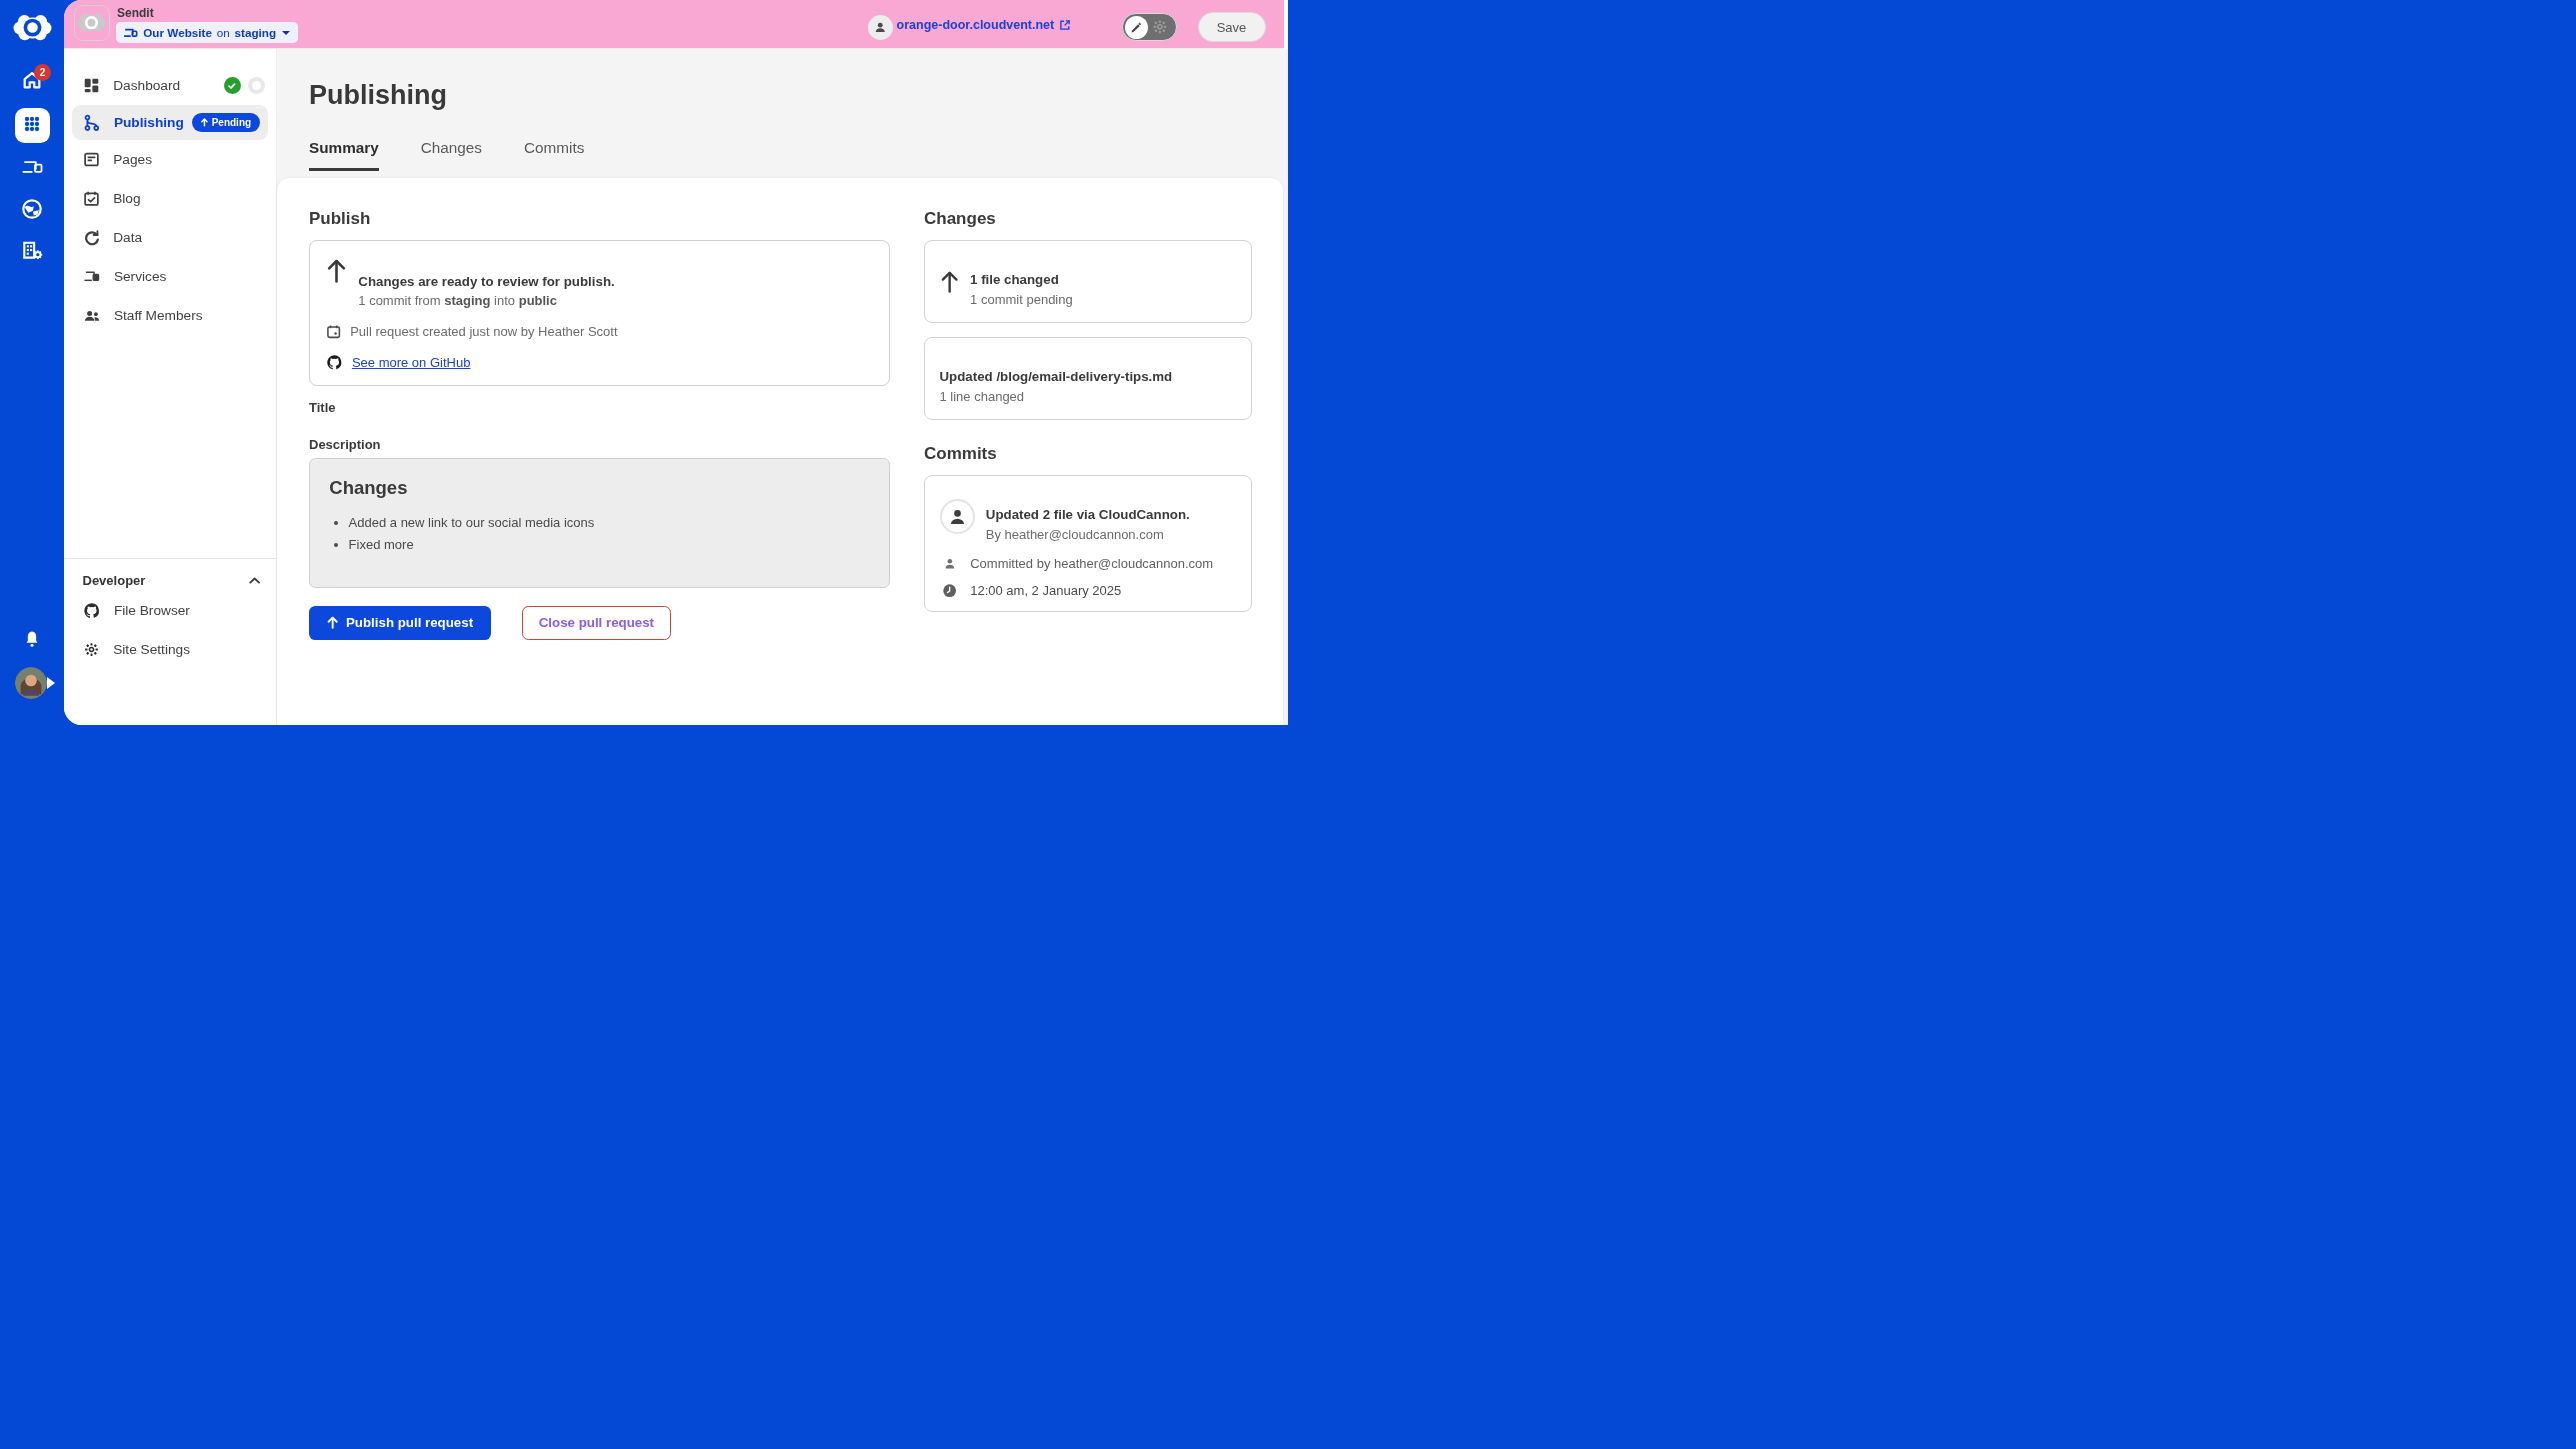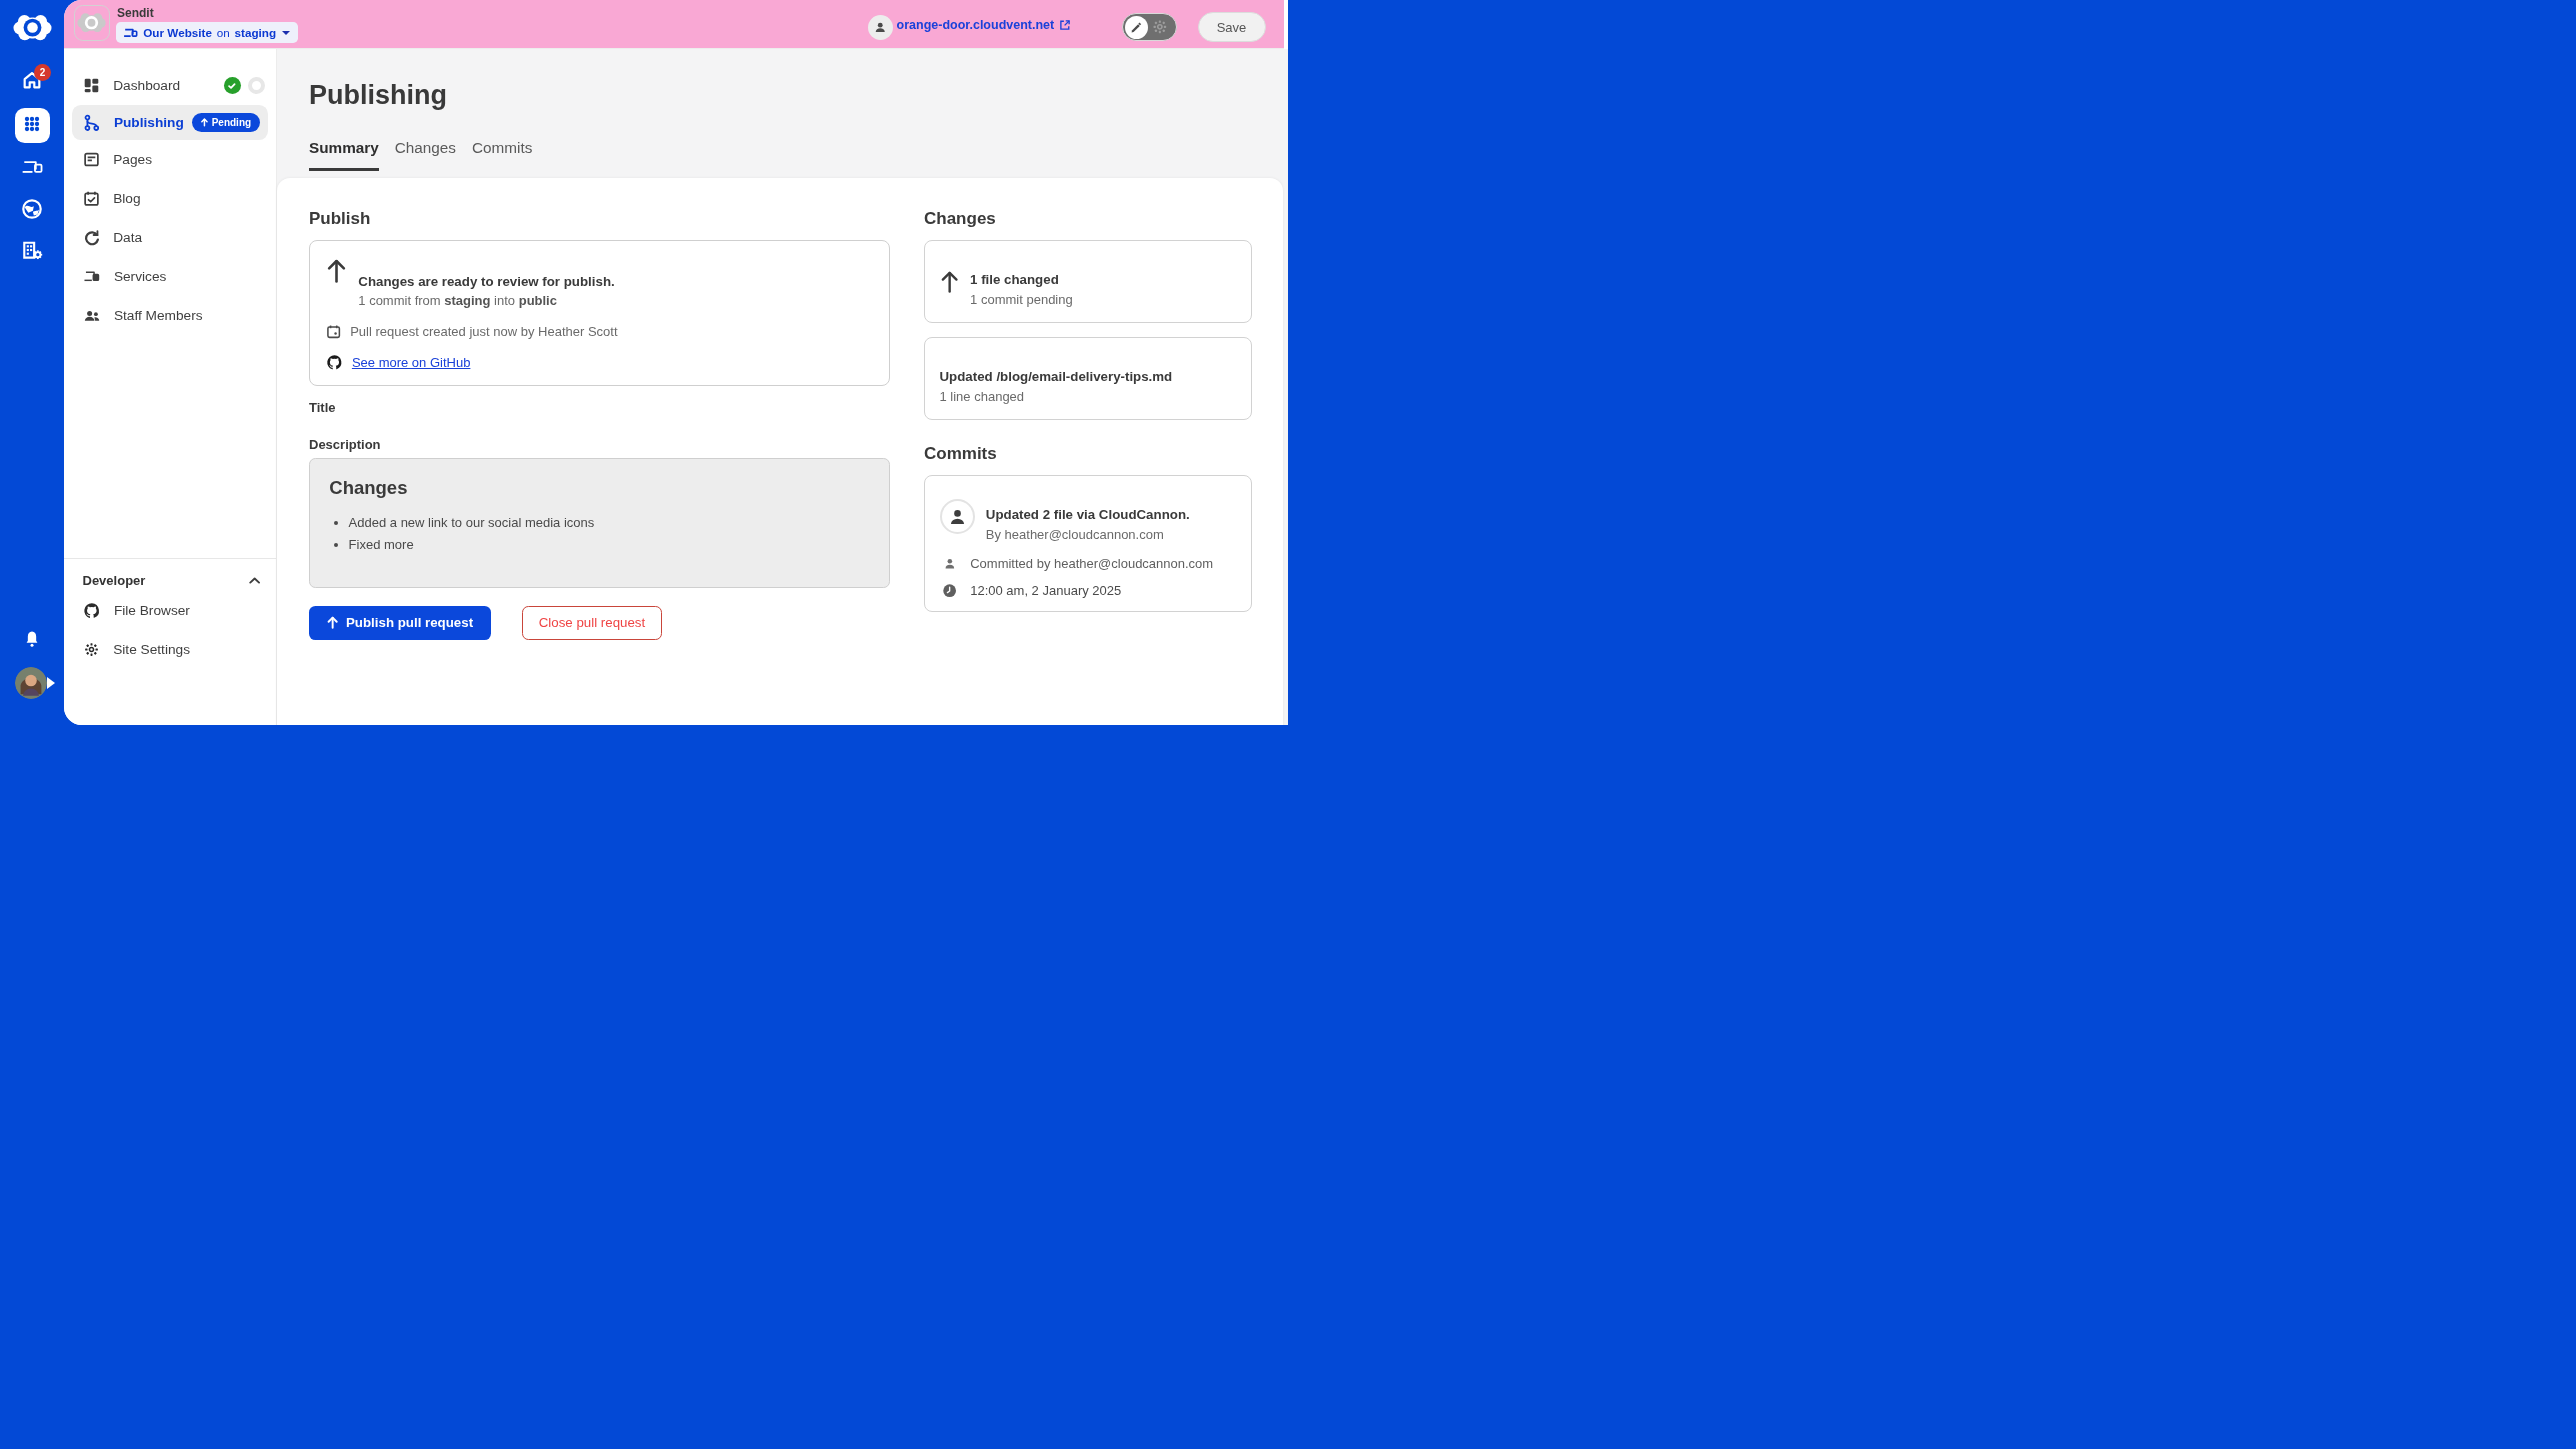--- a/index.html
+++ b/index.html
@@ -42,21 +42,21 @@
   .pub-badge{background:#0B48DB;color:#fff;font-size:10px;font-weight:bold;border-radius:10.5px;padding:4px 8.9px 4px 7.2px;display:flex;align-items:center;gap:3.2px;}
   .chk-green{width:17px;height:17px;border-radius:50%;background:#27A02B;display:flex;align-items:center;justify-content:center;cursor:pointer;}
   .chk-off{width:17px;height:17px;border-radius:50%;border:4px solid #e7e7e7;background:#fff;margin-left:7.2px;cursor:pointer;}
   .side-divider{border-top:0.8px solid #e7e7e7;margin:11.3px 0 0 0;}
   .dev-head{display:flex;align-items:center;padding:13.7px 16px 3.2px 18.5px;cursor:pointer;}
   .dev-head .lbl{font-size:13px;font-weight:bold;color:#333;flex:1;}
 
   
   .main{position:absolute;left:213px;top:49px;right:0;bottom:0;background:#f4f4f5;}
   .page-title{position:absolute;left:32px;top:31px;font-size:27px;font-weight:bold;color:#393939;}
-  .tabs{position:absolute;left:32px;top:90px;display:flex;gap:16px;}
+  .tabs{position:absolute;left:32px;top:90px;display:flex;gap:42px;}
   .tab{font-size:15.3px;color:#5a5a5a;padding-bottom:11.3px;cursor:pointer;}
   .tab.active{color:#2e2e2e;font-weight:bold;border-bottom:3.2px solid #3a3a3a;}
   .content-card{position:absolute;left:0;top:129px;right:4.8px;bottom:-16px;background:#fff;border-radius:13px;box-shadow:0 0.8px 3.2px rgba(0,0,0,.07);padding:31px 0 0 32px;display:flex;}
   .col-left{width:581px;}
   .col-right{width:328px;margin-left:34px;}
   h2.sec{font-size:17px;font-weight:bold;color:#3a3a3a;margin:0 0 11.3px 0;}
 
   .info-card{border:1.2px solid #cfcfcf;border-radius:8px;padding:14.5px 16px;background:#fff;}
   .pr-row1{display:flex;}
   .pr-row1 .txts{margin-left:11.3px;}
@@ -69,21 +69,21 @@
   .fld-label{font-size:13px;font-weight:bold;color:#3a3a3a;margin-top:13.7px;}
   .txt-input{margin-top:6.4px;width:100%;height:34px;background:#ededed;border:1.2px solid #cfcfcf;border-radius:6.4px;padding:0 11.3px;font-size:13px;color:#3c3c3c;}
   .fld-label2{font-size:13px;font-weight:bold;color:#3a3a3a;margin-top:22px;}
   .desc-box{margin-top:6.4px;width:100%;height:130px;background:#ededed;border:1.2px solid #cfcfcf;border-radius:6.4px;padding:17.7px 19.3px;cursor:text;}
   .desc-box h3{margin:0;font-size:18.5px;font-weight:bold;color:#3a3a3a;}
   .desc-box ul{margin:16px 0 0 0;padding-left:19.3px;}
   .desc-box li{font-size:13px;color:#4a4a4a;margin-bottom:7.2px;}
 
   .btn-row{display:flex;gap:31px;margin-top:17.7px;}
   .btn-publish{height:34px;border:none;border-radius:6.4px;background:#0B48DB;color:#fff;font-size:13.3px;font-weight:bold;display:flex;align-items:center;gap:8px;padding:0 17.7px;cursor:pointer;}
-  .btn-close{height:34px;border:1.6px solid #c9453a;border-radius:6.4px;background:#fff;color:#ef4444;font-size:13.3px;font-weight:normal;padding:0 16px;cursor:pointer;}
+  .btn-close{height:34px;border:1.6px solid #c9453a;border-radius:6.4px;background:#fff;color:#8b5cf6;font-size:13.3px;font-weight:bold;padding:0 16px;cursor:pointer;}
 
   .rcard{border:1.2px solid #d2d2d2;border-radius:8px;padding:13px 14.5px;background:#fff;}
   .rcard + .rcard{margin-top:14.5px;}
   .rrow{display:flex;align-items:center;}
   .rrow .txts{margin-left:11.3px;}
   h2.sec2{font-size:17px;font-weight:bold;color:#3a3a3a;margin:24px 0 11.3px 0;}
   .commit-row1{display:flex;align-items:center;}
   .commit-ava{width:35px;height:35px;border-radius:50%;border:2.4px solid #e3e3e3;display:flex;align-items:center;justify-content:center;}
   .commit-meta{display:flex;align-items:center;gap:9.7px;margin-top:12px;color:#5f5f5f;font-size:13px;}
   .commit-meta.dark{color:#4a4a4a;}

